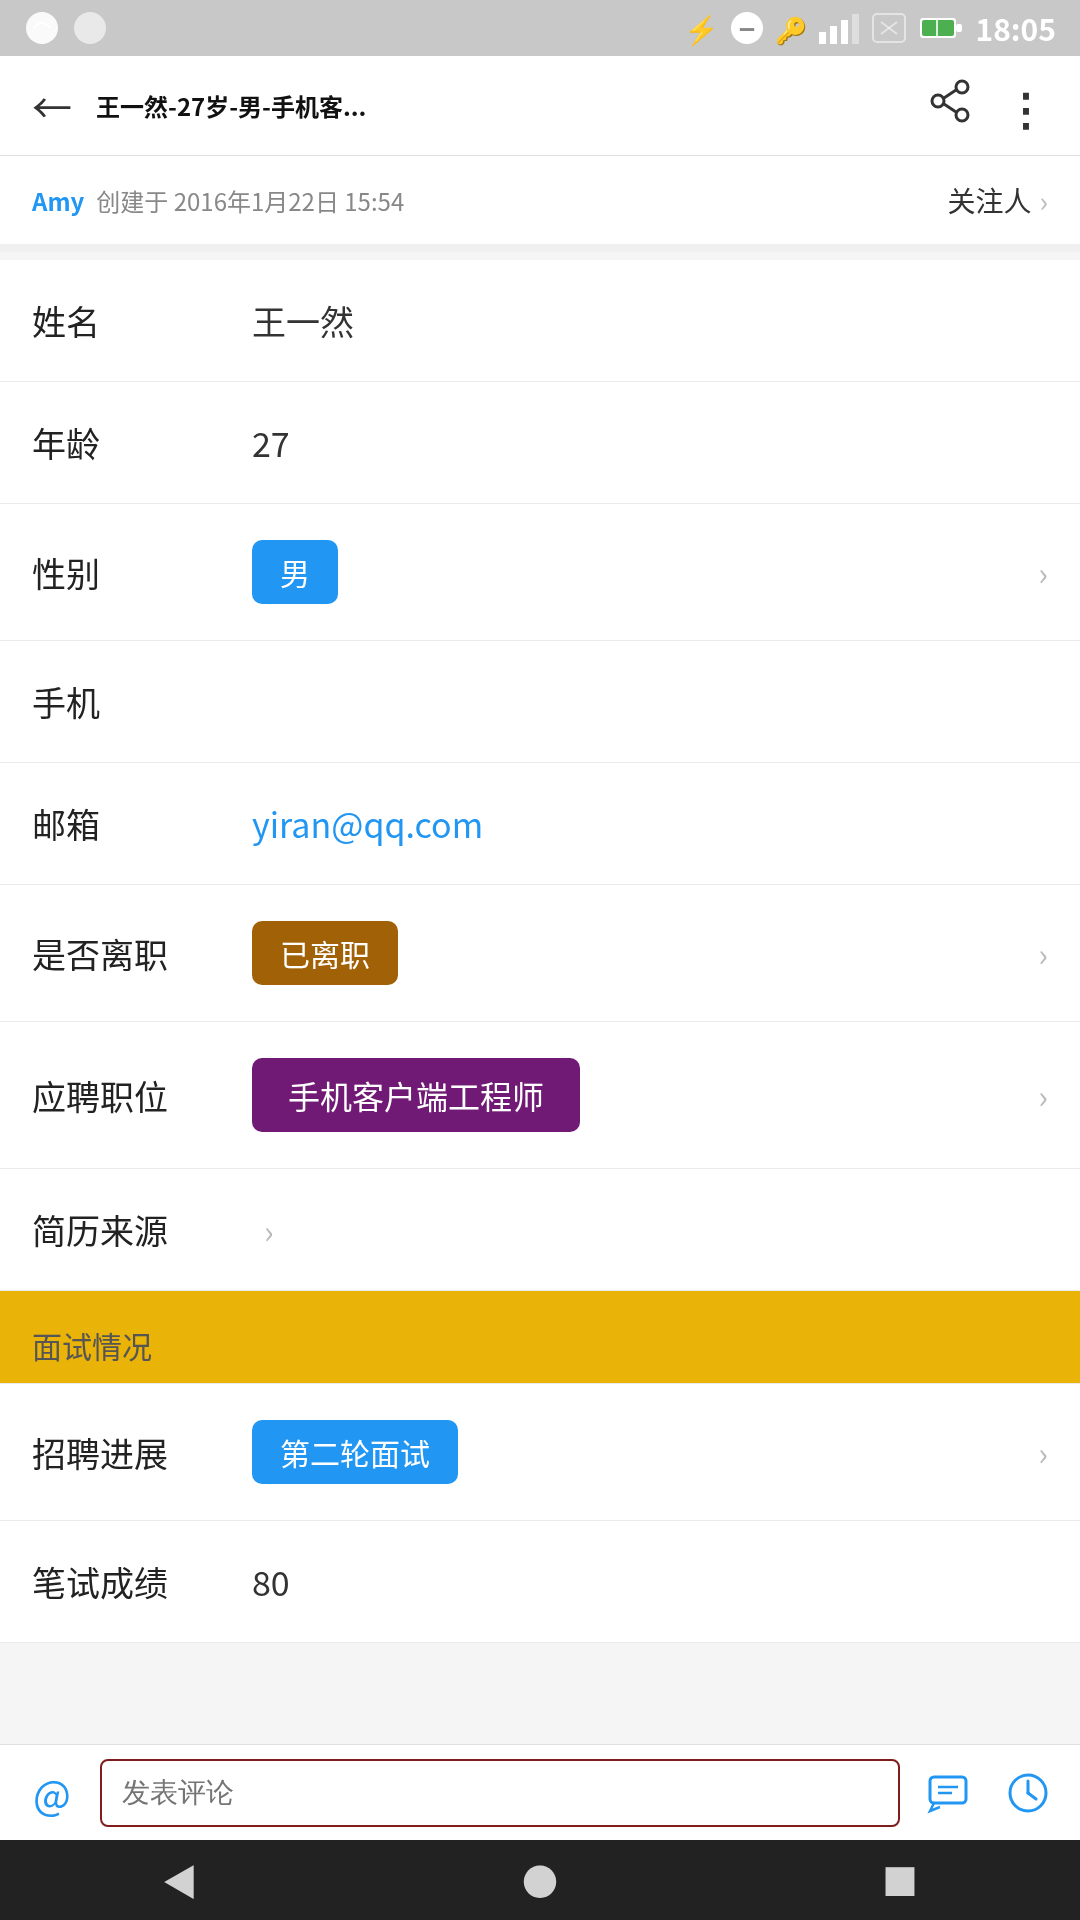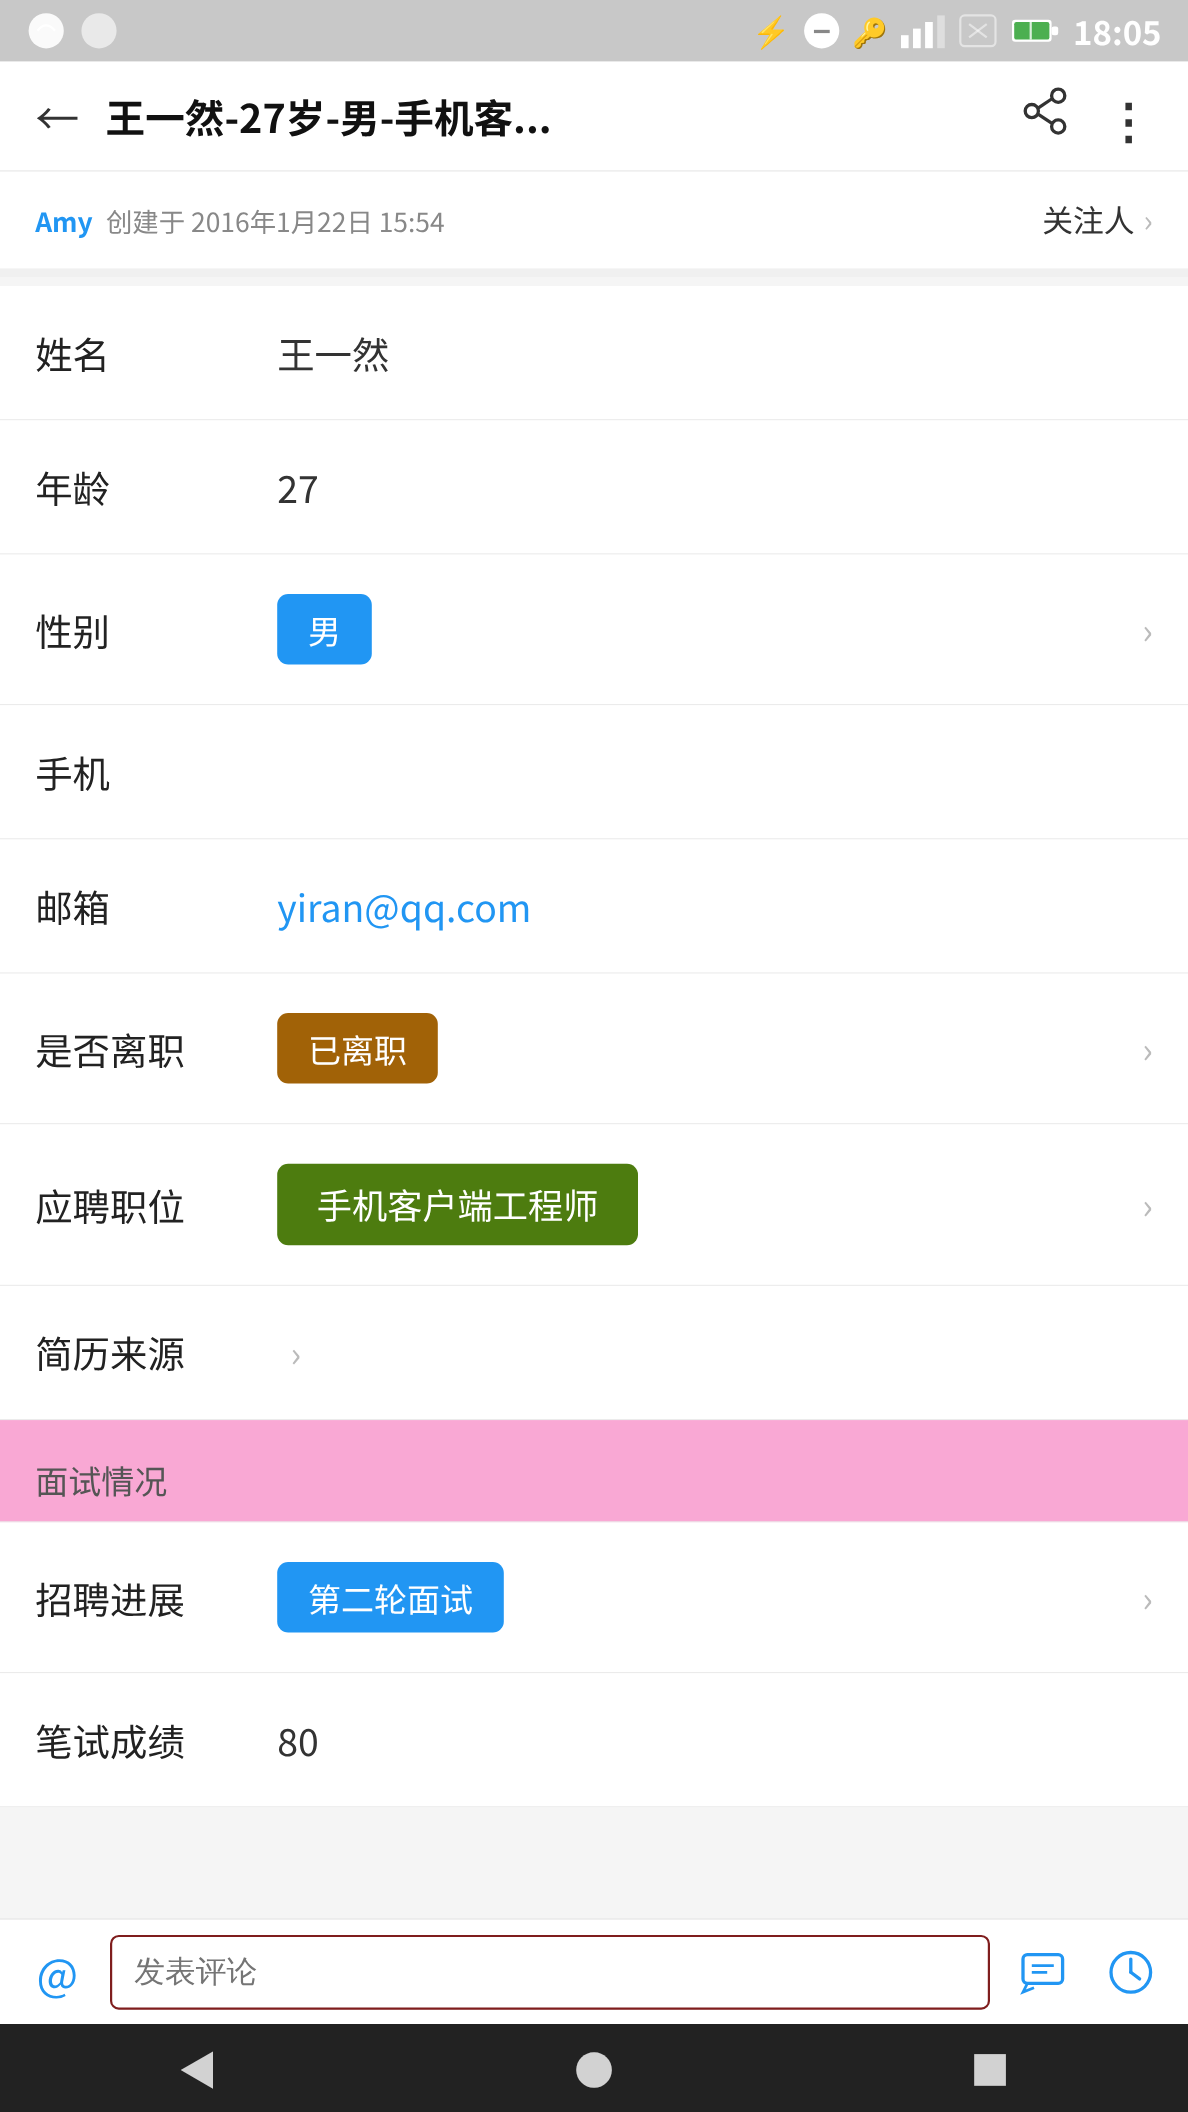--- a/index.html
+++ b/index.html
@@ -51,21 +51,21 @@
       border-bottom: 1px solid #e0e0e0;
     }
     .toolbar-back {
       font-size: 40px;
       color: #333;
       margin-right: 24px;
       cursor: pointer;
     }
     .toolbar-title {
       flex: 1;
-      font-size: 36px;
+      font-size: 24px;
       font-weight: bold;
       color: #111;
       overflow: hidden;
       text-overflow: ellipsis;
       white-space: nowrap;
     }
     .toolbar-share {
       font-size: 40px;
       color: #333;
       margin-right: 32px;
@@ -147,25 +147,25 @@
     .badge {
       display: inline-block;
       padding: 10px 28px;
       border-radius: 10px;
       font-size: 30px;
       color: #fff;
       font-weight: normal;
     }
     .badge-blue { background: #2196f3; }
     .badge-orange { background: #a16207; }
-    .badge-blue-wide { background: #4d7c0f; padding: 14px 36px; font-size: 32px; }
+    .badge-blue-wide { background: #701a75; padding: 14px 36px; font-size: 32px; }
 
     
     .section-header {
-      background: #f9a8d4;
+      background: #eab308;
       padding: 32px 32px 16px 32px;
       font-size: 30px;
       color: #555;
       border-bottom: 1px solid #ebebeb;
     }
 
     
     .comment-bar {
       position: fixed;
       bottom: 80px;

